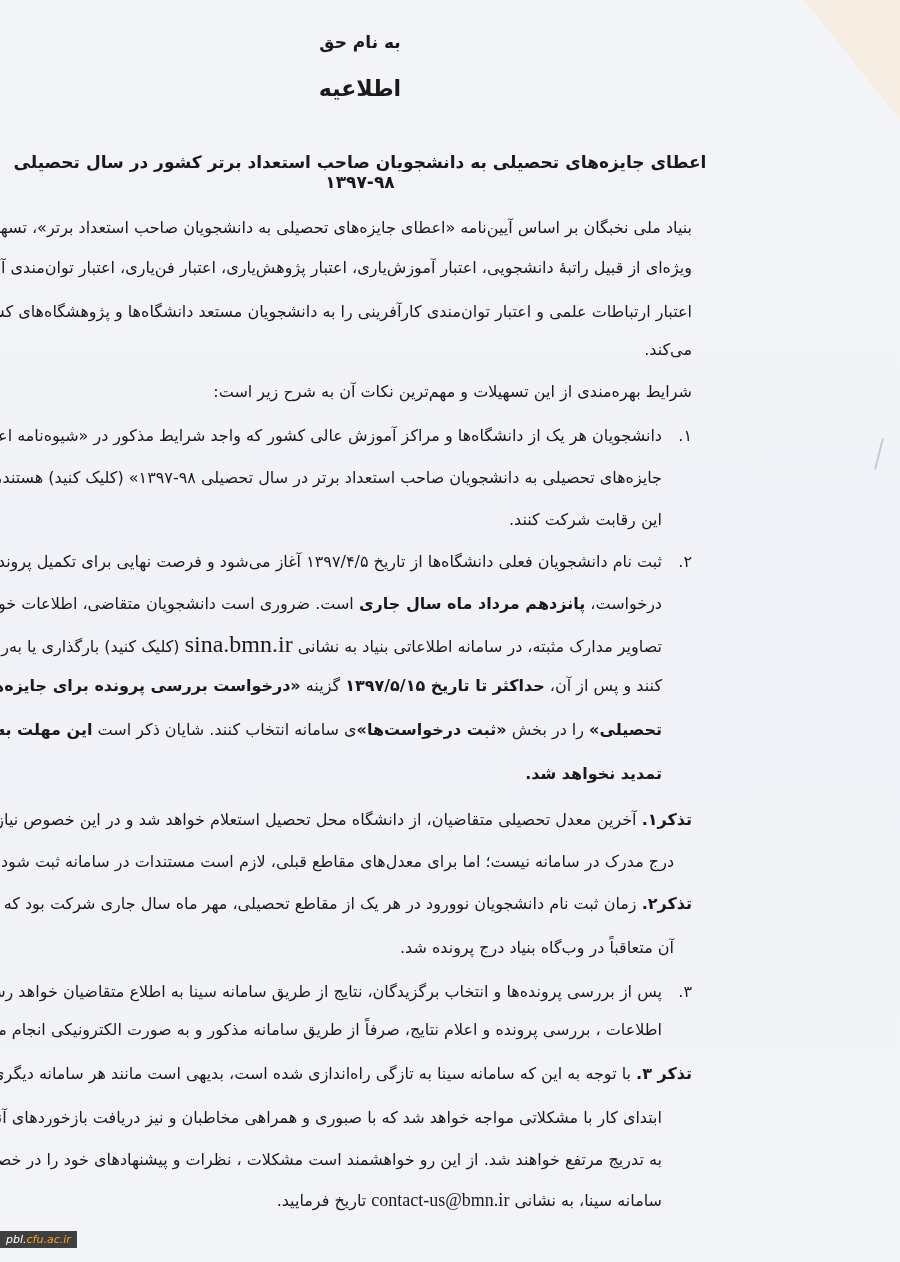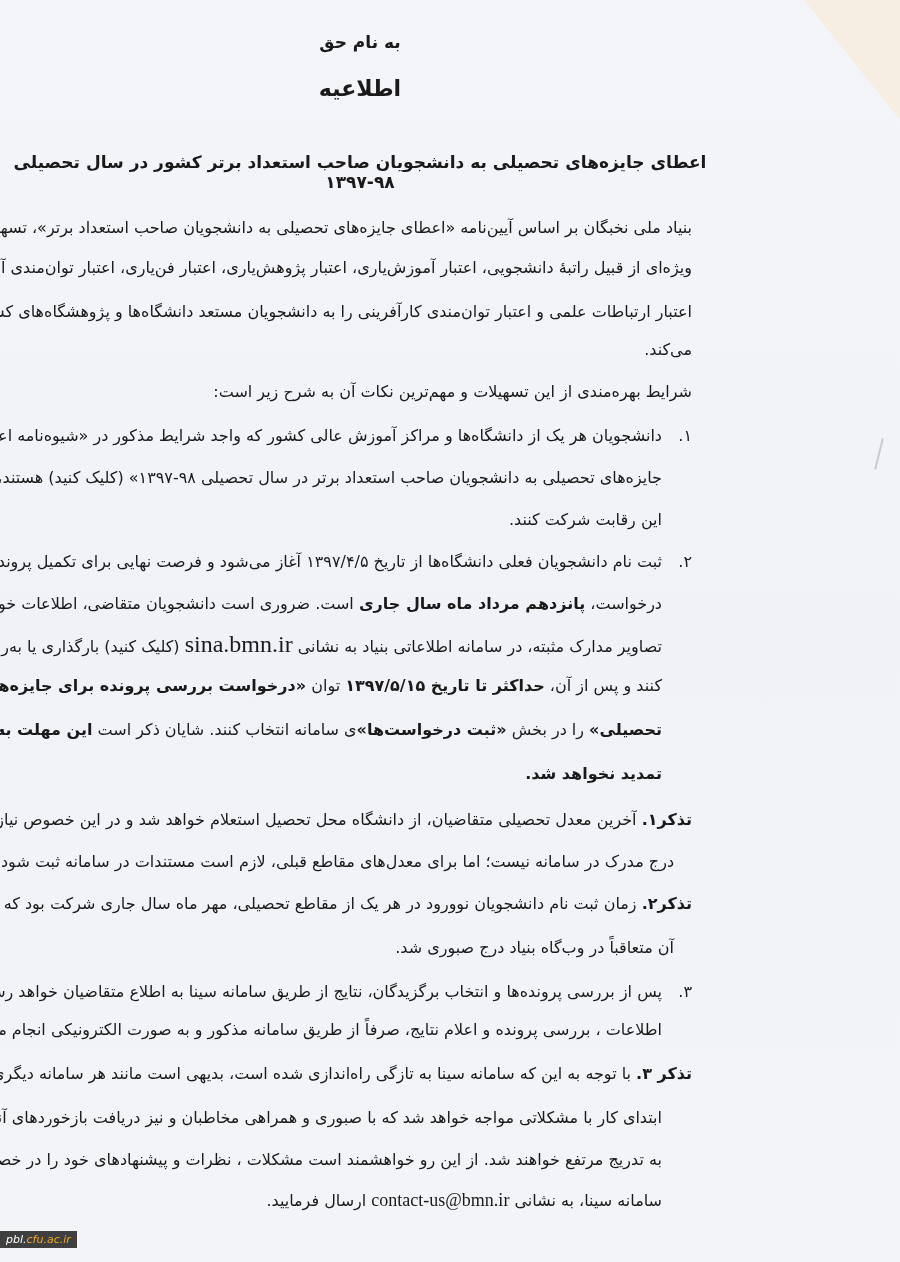--- a/index.html
+++ b/index.html
@@ -74,44 +74,44 @@
   <div class="line" style="top:552px;">
     <span class="num">۲.</span><span>ثبت نام دانشجویان فعلی دانشگاه‌ها از تاریخ ۱۳۹۷/۴/۵ آغاز می‌شود و فرصت نهایی برای تکمیل پرونده و ارائه</span>
   </div>
   <div class="line" style="top:594px; right:58px;">
     <span>درخواست، </span><span class="b">پانزدهم مرداد ماه سال جاری</span><span> است. ضروری است دانشجویان متقاضی، اطلاعات خود را به همراه</span>
   </div>
   <div class="line" style="top:634px; right:58px;">
     <span>تصاویر مدارک مثبته، در سامانه اطلاعاتی بنیاد به نشانی </span><span style="font-family:'Liberation Serif', serif; font-size:24px;">sina.bmn.ir</span><span> (کلیک کنید) بارگذاری یا به‌روزرسانی</span>
   </div>
   <div class="line" style="top:676px; right:58px;">
-    <span>کنند و پس از آن، </span><span class="b">حداکثر تا تاریخ ۱۳۹۷/۵/۱۵</span><span> توان </span><span class="b">«درخواست بررسی پرونده برای جایزه‌های</span>
+    <span>کنند و پس از آن، </span><span class="b">حداکثر تا تاریخ ۱۳۹۷/۵/۱۵</span><span> گزینه </span><span class="b">«درخواست بررسی پرونده برای جایزه‌های</span>
   </div>
   <div class="line" style="top:720px; right:58px;">
     <span class="b">تحصیلی»</span><span> را در بخش </span><span class="b">«ثبت درخواست‌ها»</span><span>ی سامانه انتخاب کنند. شایان ذکر است </span><span class="b">این مهلت به هیچ وجه</span>
   </div>
   <div class="line last b" style="top:764px; right:58px;">تمدید نخواهد شد.</div>
 
   <div class="line" style="top:810px; right:28px;">
     <span class="b">تذکر۱.</span><span> آخرین معدل تحصیلی متقاضیان، از دانشگاه محل تحصیل استعلام خواهد شد و در این خصوص نیازی به</span>
   </div>
   <div class="line last" style="top:852px; right:46px;">درج مدرک در سامانه نیست؛ اما برای معدل‌های مقاطع قبلی، لازم است مستندات در سامانه ثبت شود.</div>
   <div class="line" style="top:894px; right:28px;">
     <span class="b">تذکر۲.</span><span> زمان ثبت نام دانشجویان نوورود در هر یک از مقاطع تحصیلی، مهر ماه سال جاری شرکت بود که اطلاعیه</span>
   </div>
-  <div class="line last" style="top:938px; right:46px;">آن متعاقباً در وب‌گاه بنیاد درج صبوری شد.</div>
+  <div class="line last" style="top:938px; right:46px;">آن متعاقباً در وب‌گاه بنیاد درج پرونده شد.</div>
 
   <div class="line" style="top:982px;">
     <span class="num">۳.</span><span>پس از بررسی پرونده‌ها و انتخاب برگزیدگان، نتایج از طریق سامانه سینا  به اطلاع متقاضیان خواهد رسید. ثبت</span>
   </div>
   <div class="line last" style="top:1020px; right:58px;">اطلاعات ، بررسی پرونده و اعلام نتایج، صرفاً از طریق سامانه مذکور و به صورت الکترونیکی انجام می‌شود.</div>
 
   <div class="line" style="top:1064px; right:28px;">
     <span class="b">تذکر ۳.</span><span> با توجه به این که سامانه سینا به تازگی راه‌اندازی شده است، بدیهی است مانند هر سامانه دیگری، در</span>
   </div>
   <div class="line" style="top:1108px; right:58px;">ابتدای کار با مشکلاتی مواجه خواهد شد که با صبوری و همراهی مخاطبان و نیز دریافت بازخوردهای آنان،</div>
   <div class="line" style="top:1150px; right:58px;">به تدریج مرتفع خواهند شد. از این رو خواهشمند است مشکلات ، نظرات و پیشنهادهای خود را در خصوص</div>
   <div class="line last" style="top:1190px; right:58px;">
-    <span>سامانه سینا، به نشانی </span><span style="font-family:'Liberation Serif', serif; font-size:18px;">contact-us@bmn.ir</span><span> ارسال فرمایید.</span>
+    <span>سامانه سینا، به نشانی </span><span style="font-family:'Liberation Serif', serif; font-size:18px;">contact-us@bmn.ir</span><span> تاریخ فرمایید.</span>
   </div>
 </div>
 
 <div class="watermark"><span>pbl.</span><span class="dom">cfu.ac.ir</span></div>
 
 </body></html>

